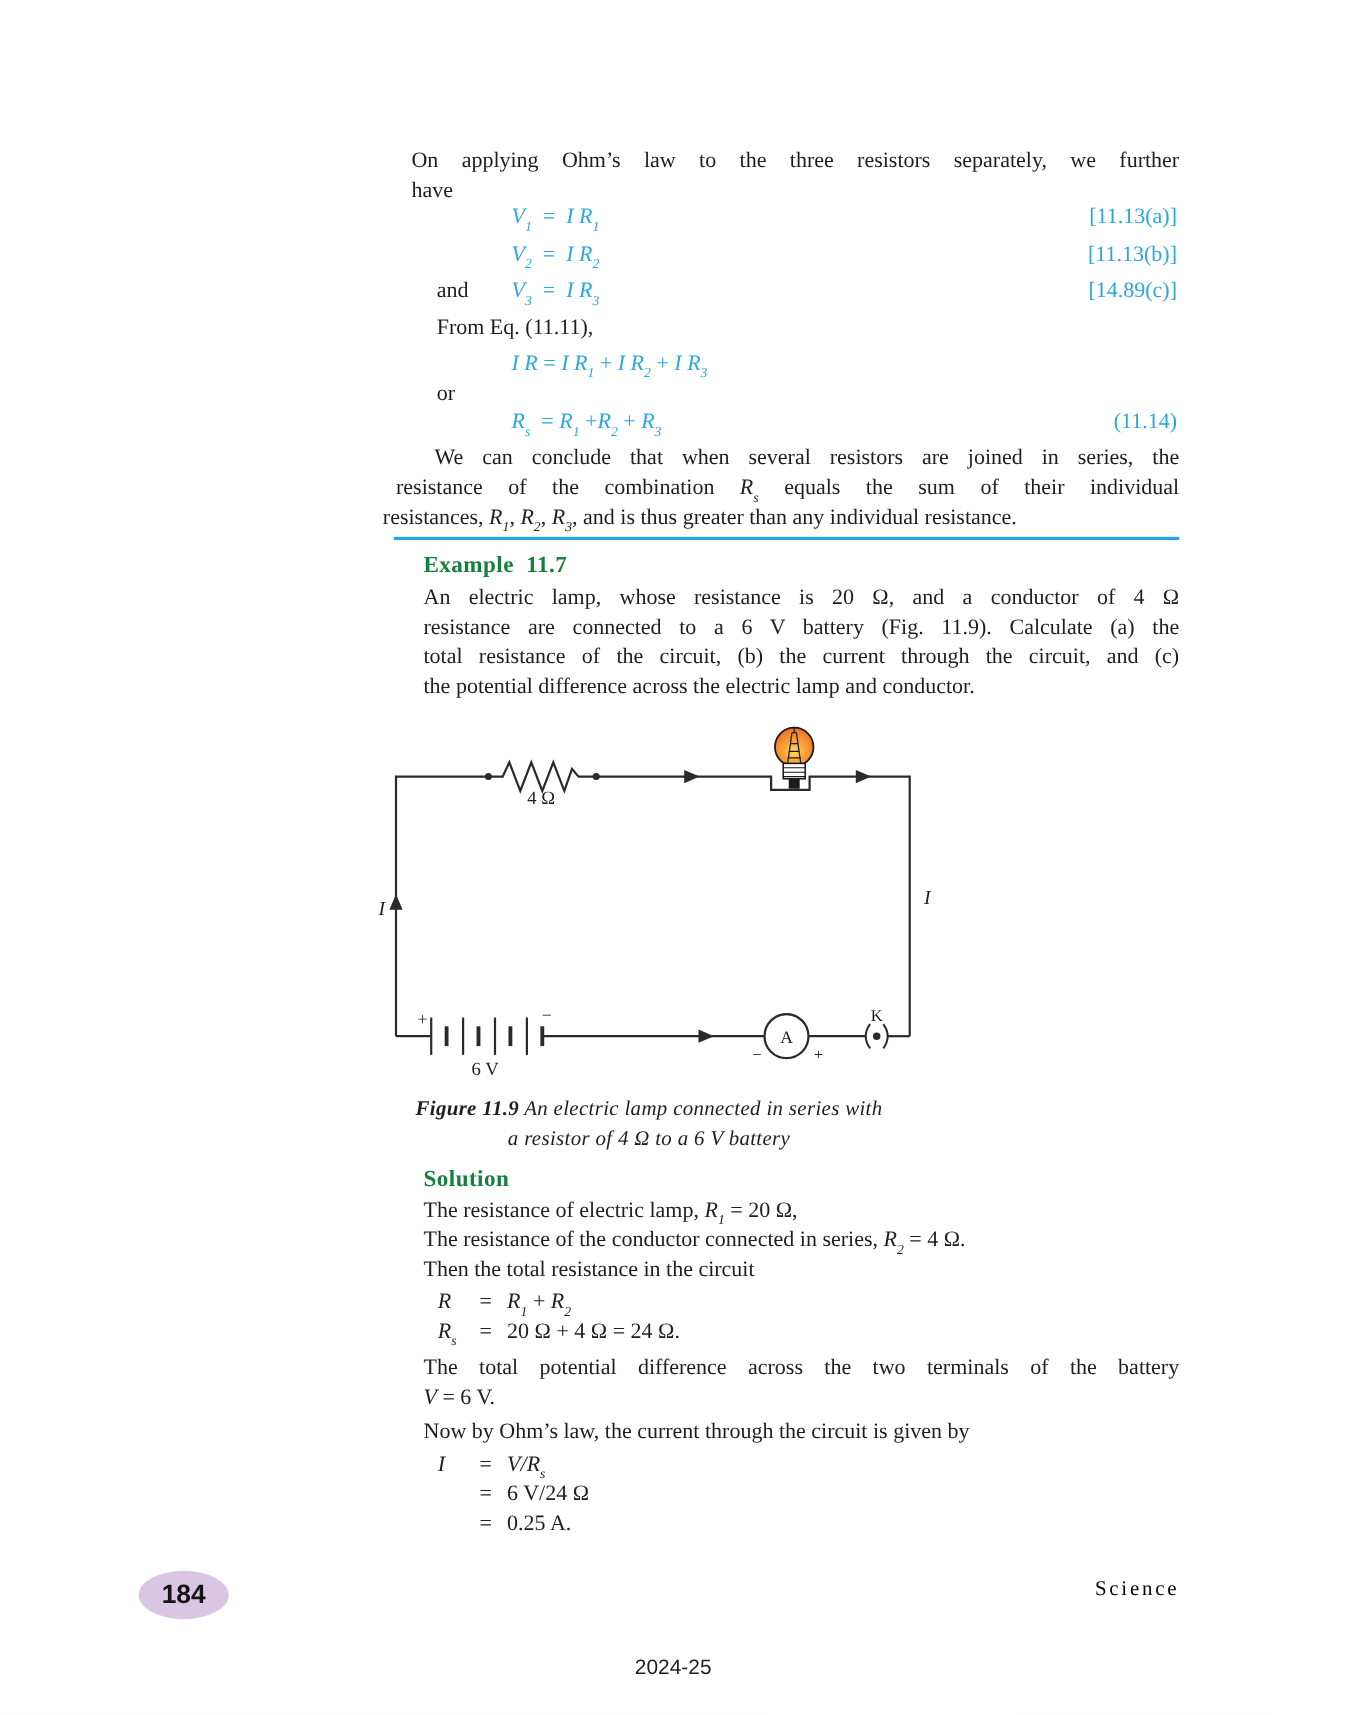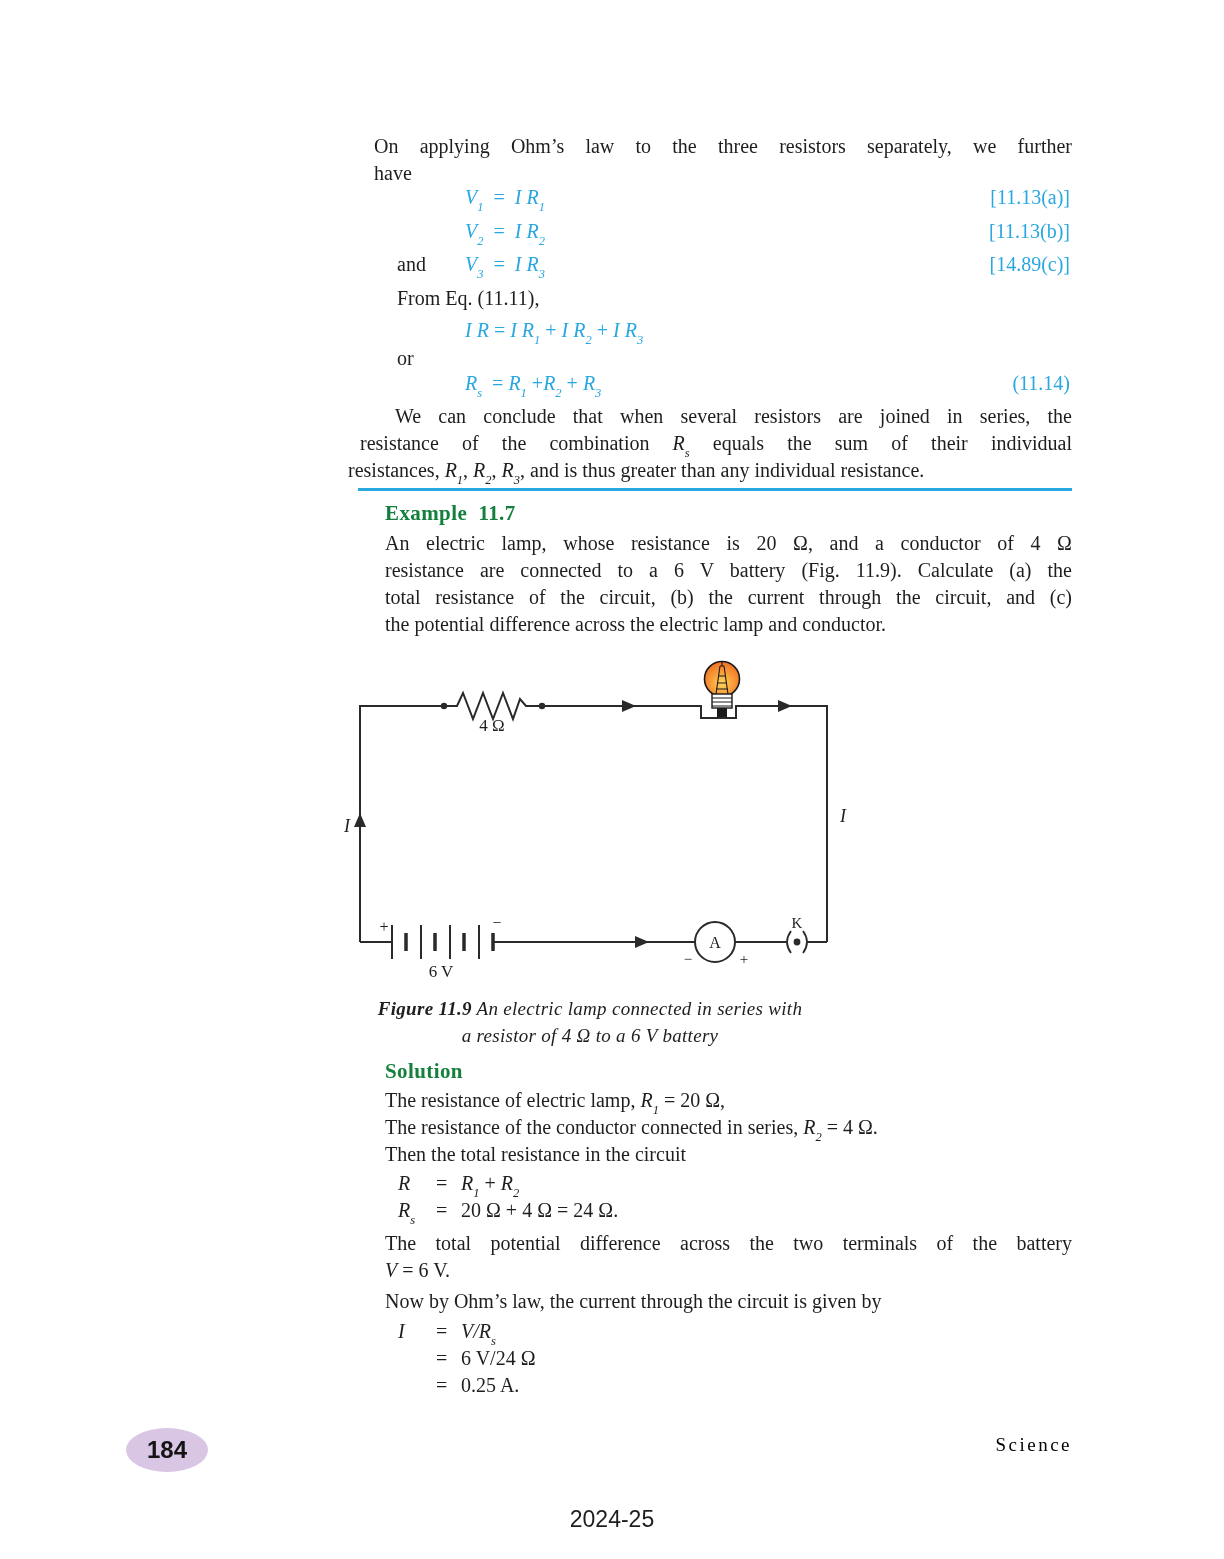--- a/index.html
+++ b/index.html
@@ -21,21 +21,21 @@
   .solrow .c2{position:absolute;left:51px;}
   .solrow .c3{position:absolute;left:76px;white-space:pre-wrap;}
   .caption-line{position:absolute;left:320px;width:540px;text-align:center;
         font-size:19px;font-style:italic;letter-spacing:.3px;}
   .figure-svg{position:absolute;left:330px;top:640px;width:540px;height:340px;}
   .badge{position:absolute;left:126px;top:1428px;width:82px;height:44px;background:#d9c6e5;
          border-radius:50%;display:flex;align-items:center;justify-content:center;
          font-family:"Liberation Sans",sans-serif;font-weight:bold;font-size:24px;color:#141414;}
   .footer-right{position:absolute;right:152px;top:1434px;font-size:19px;letter-spacing:2.5px;color:#000000;}
   .footer-center{position:absolute;left:0;top:1506px;width:100%;text-align:center;
-         font-family:"Liberation Sans",sans-serif;font-size:23px;color:#1f1d1e;}
+         font-family:"Liberation Sans",sans-serif;font-size:19px;color:#1f1d1e;}
   svg text{font-family:"Liberation Serif",serif;fill:#1f1d1e;}
 </style>
 </head>
 <body>
 
 <div class="page">
 
   <div class="line" style="left:374px;top:160px;width:698px;">have</div>
   <div class="line jl" style="left:374px;top:133px;width:698px;">On applying Ohm’s law to the three resistors separately, we further</div>
 

